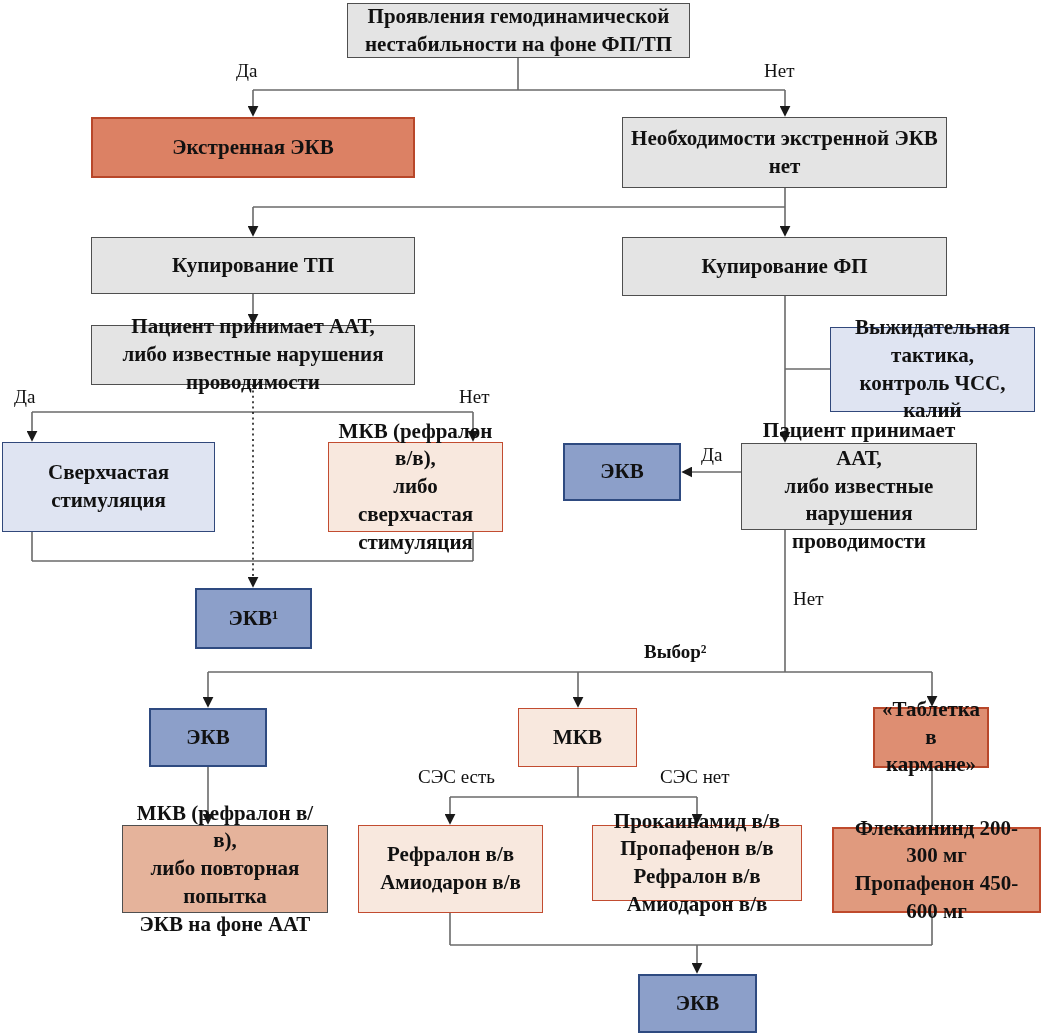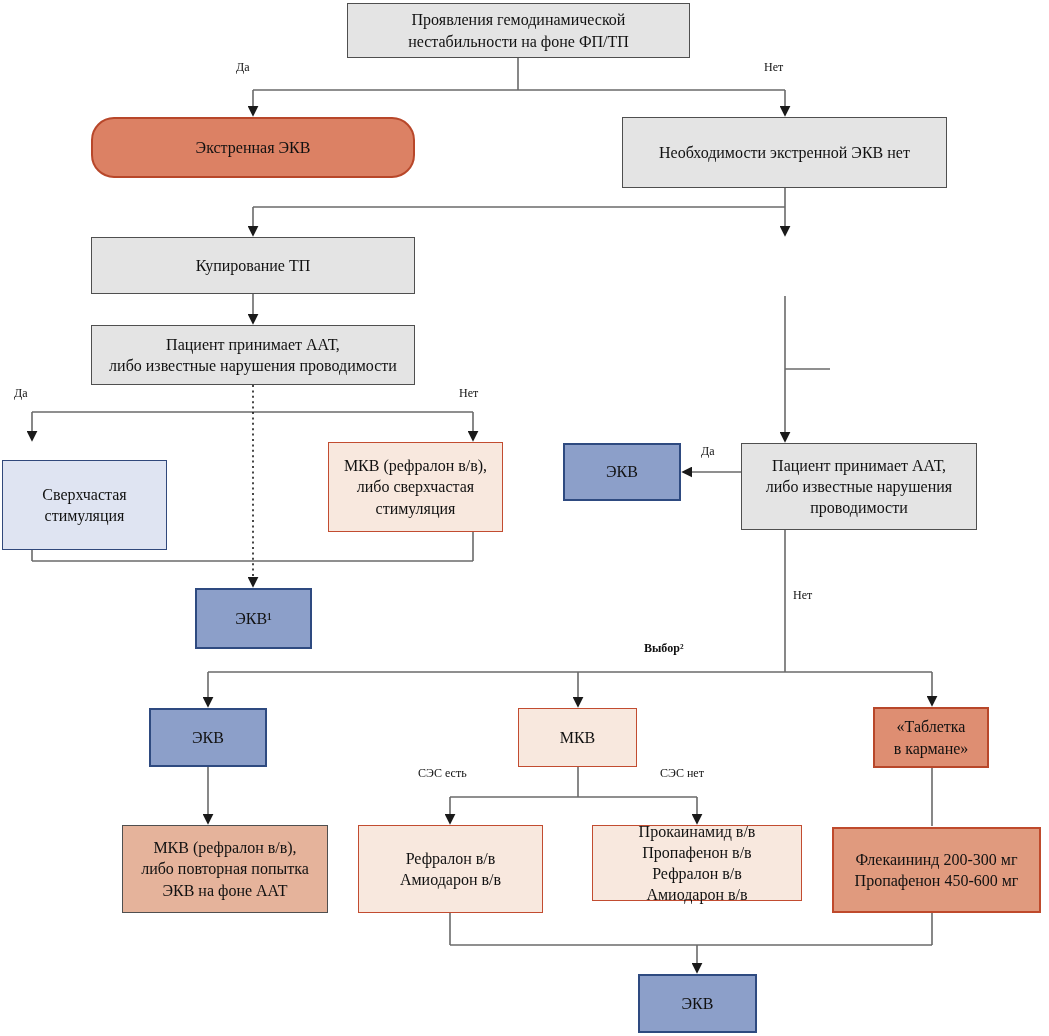--- a/index.html
+++ b/index.html
@@ -10,34 +10,35 @@
     font-family:"Liberation Serif","DejaVu Serif",serif;
     color:#111;
   }
   #wires{position:absolute;left:0;top:0;width:1049px;height:1036px;}
   .node{
     position:absolute;
     box-sizing:border-box;
     display:flex;align-items:center;justify-content:center;
     text-align:center;
     white-space:pre-line;
-    font-size:16px;line-height:1.32;
+    font-size:21px;line-height:1.32;
     padding:2px 6px;
+    font-weight:bold;
   }
   .n-gray        {background:#e4e4e4;border:1.5px solid #4f4f4f;}
   .n-salmon      {background:#dc8164;border:2px solid #b8472a;}
   .n-salmon-pill {background:#de8e72;border:2px solid #b8472a;}
   .n-salmon-mid  {background:#e09a7e;border:2px solid #bf4a2c;}
   .n-salmon-light{background:#e5b39b;border:1.5px solid #4f4f4f;}
   .n-pale        {background:#f8e8de;border:1.5px solid #c24c30;}
   .n-lightblue   {background:#dfe4f2;border:1.5px solid #31487b;}
   .n-blue        {background:#8c9fc9;border:2px solid #2e4a80;}
   .edge-label{
     position:absolute;
-    font-size:12px;
+    font-size:19px;
     white-space:nowrap;
   }
   .bold{font-weight:bold;}
 </style>
 </head>
 <body>
 
 <div id="canvas">
 
   <svg id="wires" width="1049" height="1036" viewBox="0 0 1049 1036">
@@ -93,39 +94,42 @@
       <path d="M450 913 V945"></path>
       <path d="M932 913 V945"></path>
       <path d="M450 945 H932"></path>
       <path d="M697 945 V966" marker-end="url(#arr)"></path>
     </g>
   </svg>
 
   <div class="node n-gray" style="left:347px;top:3px;width:343px;height:55px;">Проявления гемодинамической
 нестабильности на фоне ФП/ТП</div>
 
-  <div class="node n-salmon" style="left:91px;top:117px;width:324px;height:61px;border-radius:23px;">Экстренная ЭКВ</div>
+  <div class="node n-salmon" style="left:91px;top:117px;width:324px;height:61px;">Экстренная ЭКВ</div>
 
   <div class="node n-gray" style="left:622px;top:117px;width:325px;height:71px;">Необходимости экстренной ЭКВ нет</div>
 
   <div class="node n-gray" style="left:91px;top:237px;width:324px;height:57px;">Купирование ТП</div>
 
+  <div class="node n-gray" style="left:622px;top:237px;width:325px;height:59px;">Купирование ФП</div>
 
   <div class="node n-gray" style="left:91px;top:325px;width:324px;height:60px;">Пациент принимает ААТ,
 либо известные нарушения проводимости</div>
 
-  <div class="node n-lightblue" style="left:2px;top:460px;width:165px;height:90px;">Сверхчастая
+  <div class="node n-lightblue" style="left:2px;top:442px;width:213px;height:90px;">Сверхчастая
 стимуляция</div>
 
   <div class="node n-pale" style="left:328px;top:442px;width:175px;height:90px;">МКВ (рефралон в/в),
 либо сверхчастая
 стимуляция</div>
 
   <div class="node n-blue" style="left:195px;top:588px;width:117px;height:61px;">ЭКВ¹</div>
 
+  <div class="node n-lightblue" style="left:830px;top:327px;width:205px;height:85px;">Выжидательная тактика,
+контроль ЧСС, калий</div>
 
   <div class="node n-blue" style="left:563px;top:443px;width:118px;height:58px;">ЭКВ</div>
 
   <div class="node n-gray" style="left:741px;top:443px;width:236px;height:87px;">Пациент принимает ААТ,
 либо известные нарушения
 проводимости</div>
 
   <div class="node n-blue" style="left:149px;top:708px;width:118px;height:59px;">ЭКВ</div>
 
   <div class="node n-pale" style="left:518px;top:708px;width:119px;height:59px;">МКВ</div>

